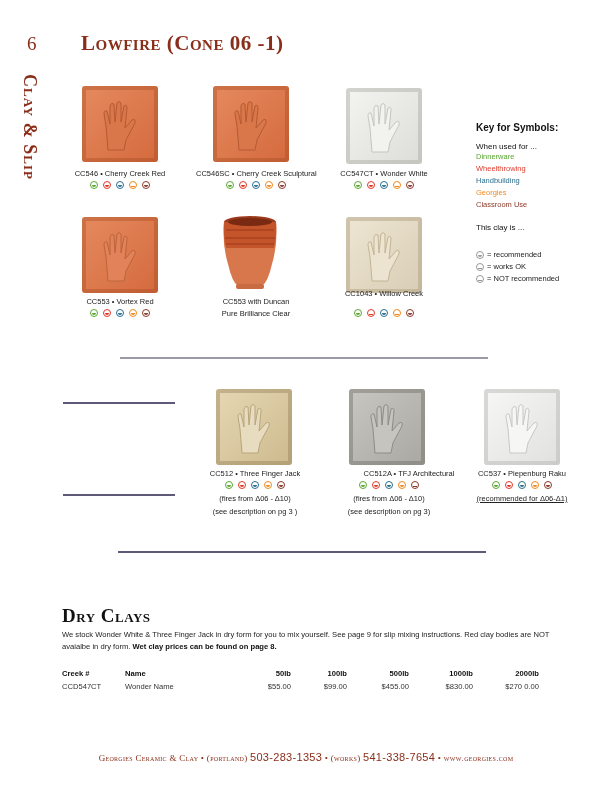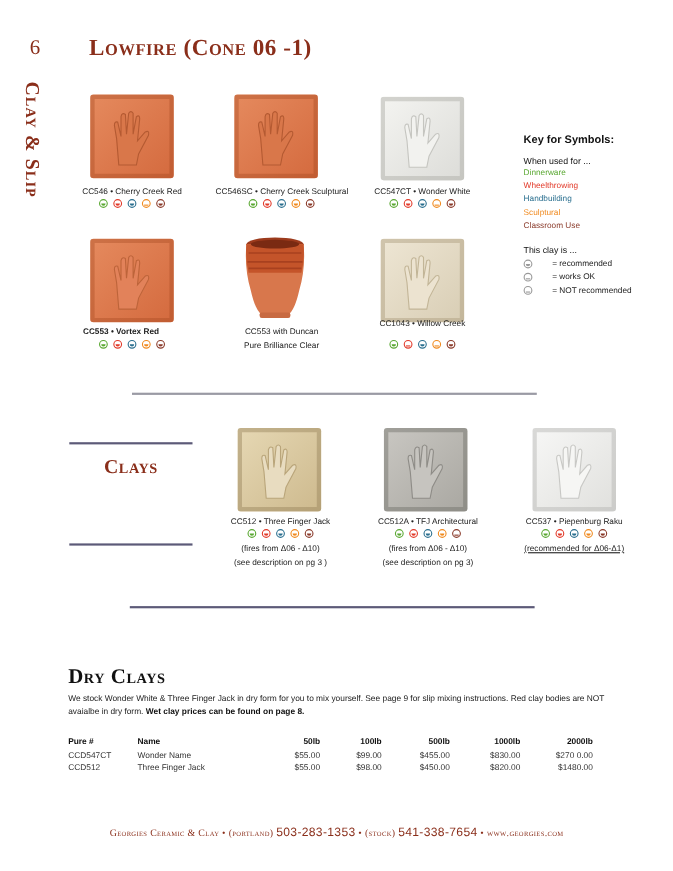--- a/index.html
+++ b/index.html
@@ -26,21 +26,21 @@
   .faces { position: absolute; display: flex; gap: 5px; justify-content: center; }
   .face { width: 8px; height: 8px; border-radius: 50%; border: 1px solid; position: relative; }
   .face::after { content: ""; position: absolute; left: 1px; right: 1px; top: 3.5px; height: 1px; background: currentColor; }
   .face.rec::after { top: 3px; height: 1.5px; border-radius: 0 0 2px 2px; }
   .face.not::after { top: 4px; }
 
   .key { position: absolute; left: 476px; top: 122px; width: 120px; }
   .key .k-title { font-size: 10px; font-weight: bold; color: #111; }
   .key .k-sub { font-size: 8px; color: #111; margin-top: 9px; }
   .key .k-item { font-size: 7.5px; line-height: 12px; }
-  .key .k-line { font-size: 7.5px; color: #222; line-height: 12px; display: flex; align-items: center; gap: 18px; }
+  .key .k-line { font-size: 7.5px; color: #222; line-height: 12px; display: flex; align-items: center; gap: 3px; }
   .key .k-line .face { color: #999; border-color: #999; }
 
   .rule { position: absolute; height: 1.5px; background: #9a9aa4; }
   .rule.dark { background: #5c5a78; }
 
   .sp-title { position: absolute; left: 66px; top: 412px; width: 106px; text-align: center; font-family: "Liberation Serif", serif; font-weight: bold; font-size: 18px; line-height: 24px; color: #8a2e1a; font-variant: small-caps; letter-spacing: 0.5px; }
 
   .dry-title { position: absolute; left: 62px; top: 605px; font-family: "Liberation Serif", serif; font-weight: bold; font-size: 19px; color: #111; font-variant: small-caps; letter-spacing: 0.5px; }
   .dry-body { position: absolute; left: 62px; top: 629px; width: 490px; font-size: 7.6px; line-height: 12px; color: #222; }
   .dry-body b { color: #111; }
@@ -104,23 +104,23 @@
   <span class="face ok" style="color:#f08a1f;border-color:#f08a1f"></span>
   <span class="face rec" style="color:#8a3a2a;border-color:#8a3a2a"></span>
 </div>
 
 <div class="key">
   <div class="k-title">Key for Symbols:</div>
   <div class="k-sub">When used for ...</div>
   <div class="k-item" style="color:#5aa832">Dinnerware</div>
   <div class="k-item" style="color:#e23a2a">Wheelthrowing</div>
   <div class="k-item" style="color:#2a6f8f">Handbuilding</div>
-  <div class="k-item" style="color:#f08a1f">Sculptural</div>
+  <div class="k-item" style="color:#f08a1f">Georgies</div>
   <div class="k-item" style="color:#8a3a2a">Classroom Use</div>
-  <div class="k-sub" style="margin-top:12px;margin-bottom:2px;">This clay is ...</div>
+  <div class="k-sub" style="margin-top:12px;margin-bottom:17px;">This clay is ...</div>
   <div class="k-line">
       <span class="face rec"></span>
       <span>= recommended</span>
     </div>
   <div class="k-line">
       <span class="face ok"></span>
       <span>= works OK</span>
     </div>
   <div class="k-line">
       <span class="face not"></span>
@@ -140,21 +140,21 @@
   <path d="M8 16 L56 16 M7 24 L57 24 M8 30 L56 30" stroke="#a8401f" stroke-width="1.5" fill="none"></path>
   <ellipse cx="32" cy="8" rx="22" ry="4" fill="#7a2a12"></ellipse>
   <rect x="18" y="70" width="28" height="5" rx="2" fill="#c86a42"></rect>
 </svg>
 <div class="tile cream" style="left:346px;top:217px;">
   <svg class="hand" viewBox="0 0 40 52">
       <path d="M8 50 L6 26 L4 14 Q4 10 7 11 L10 24 L10 6 Q11 2 14 4 L15 22 L17 3 Q19 0 21 3 L21 22 L24 6 Q27 4 27 8 L25 28 L32 20 Q36 18 35 23 L26 40 L24 50 Z" fill="#ece3d0" stroke="#c2b597" stroke-width="1"></path>
     </svg>
 </div>
 
-<div class="caption" style="left:60px;top:296px;width:100px;font-weight:bold;">CC553 • Vortex Red</div>
+<div class="caption" style="left:70px;top:296px;width:100px;">CC553 • Vortex Red</div>
 <div class="faces" style="left:70px;top:309px;width:100px;">
   <span class="face rec" style="color:#5aa832;border-color:#5aa832"></span>
   <span class="face rec" style="color:#e23a2a;border-color:#e23a2a"></span>
   <span class="face rec" style="color:#2a6f8f;border-color:#2a6f8f"></span>
   <span class="face rec" style="color:#f08a1f;border-color:#f08a1f"></span>
   <span class="face rec" style="color:#8a3a2a;border-color:#8a3a2a"></span>
 </div>
 
 <div class="caption" style="left:196px;top:296px;width:120px;">CC553 with Duncan</div>
 <div class="caption" style="left:196px;top:308px;width:120px;">Pure Brilliance Clear</div>
@@ -165,21 +165,20 @@
   <span class="face ok" style="color:#e23a2a;border-color:#e23a2a"></span>
   <span class="face rec" style="color:#2a6f8f;border-color:#2a6f8f"></span>
   <span class="face ok" style="color:#f08a1f;border-color:#f08a1f"></span>
   <span class="face rec" style="color:#8a3a2a;border-color:#8a3a2a"></span>
 </div>
 
 <div class="rule" style="left:120px;top:357px;width:368px;"></div>
 
 <div class="rule dark" style="left:63px;top:402px;width:112px;"></div>
 <div class="sp-title">
-  <div>Clays</div>
 </div>
 <div class="rule dark" style="left:63px;top:494px;width:112px;"></div>
 
 <div class="tile tan" style="left:216px;top:389px;">
   <svg class="hand" viewBox="0 0 40 52">
       <path d="M8 50 L6 26 L4 14 Q4 10 7 11 L10 24 L10 6 Q11 2 14 4 L15 22 L17 3 Q19 0 21 3 L21 22 L24 6 Q27 4 27 8 L25 28 L32 20 Q36 18 35 23 L26 40 L24 50 Z" fill="#e8dcc0" stroke="#b9a57a" stroke-width="1"></path>
     </svg>
 </div>
 <div class="tile grey" style="left:349px;top:389px;">
   <svg class="hand" viewBox="0 0 40 52">
@@ -196,21 +195,21 @@
 <div class="faces" style="left:200px;top:481px;width:110px;">
   <span class="face rec" style="color:#5aa832;border-color:#5aa832"></span>
   <span class="face rec" style="color:#e23a2a;border-color:#e23a2a"></span>
   <span class="face rec" style="color:#2a6f8f;border-color:#2a6f8f"></span>
   <span class="face rec" style="color:#f08a1f;border-color:#f08a1f"></span>
   <span class="face rec" style="color:#8a3a2a;border-color:#8a3a2a"></span>
 </div>
 <div class="caption" style="left:200px;top:493px;width:110px;">(fires from Δ06 - Δ10)</div>
 <div class="caption" style="left:200px;top:506px;width:110px;">(see description on pg 3 )</div>
 
-<div class="caption" style="left:334px;top:468px;width:110px;">CC512A • TFJ Architectural</div>
+<div class="caption" style="left:354px;top:468px;width:110px;">CC512A • TFJ Architectural</div>
 <div class="faces" style="left:334px;top:481px;width:110px;">
   <span class="face rec" style="color:#5aa832;border-color:#5aa832"></span>
   <span class="face rec" style="color:#e23a2a;border-color:#e23a2a"></span>
   <span class="face rec" style="color:#2a6f8f;border-color:#2a6f8f"></span>
   <span class="face rec" style="color:#f08a1f;border-color:#f08a1f"></span>
   <span class="face ok" style="color:#8a3a2a;border-color:#8a3a2a"></span>
 </div>
 <div class="caption" style="left:334px;top:493px;width:110px;">(fires from Δ06 - Δ10)</div>
 <div class="caption" style="left:334px;top:506px;width:110px;">(see description on pg 3)</div>
 
@@ -225,46 +224,37 @@
 <div class="caption" style="left:462px;top:493px;width:120px;text-decoration:underline;">(recommended for Δ06-Δ1)</div>
 
 <div class="rule dark" style="left:118px;top:551px;width:368px;"></div>
 
 <div class="dry-title">Dry Clays</div>
 <div class="dry-body"><span>We stock Wonder White &amp; Three Finger Jack in dry form for you to mix yourself. See page 9 for slip mixing instructions. Red clay bodies are NOT avaialbe in dry form.</span> <b>Wet clay prices can be found on page 8.</b></div>
 
 <table class="prices">
   <thead>
     <tr>
-      <th style="width:63px">Pure #</th>
+      <th style="width:63px">Creek #</th>
       <th style="width:102px">Name</th>
       <th class="num" style="width:64px">50lb</th>
       <th class="num" style="width:56px">100lb</th>
       <th class="num" style="width:62px">500lb</th>
       <th class="num" style="width:64px">1000lb</th>
       <th class="num" style="width:66px">2000lb</th>
     </tr>
   </thead>
   <tbody>
     <tr>
       <td>CCD547CT</td>
       <td>Wonder Name</td>
       <td class="num">$55.00</td>
       <td class="num">$99.00</td>
       <td class="num">$455.00</td>
       <td class="num">$830.00</td>
       <td class="num">$270 0.00</td>
     </tr>
-    <tr>
-      <td>CCD512</td>
-      <td>Three Finger Jack</td>
-      <td class="num">$55.00</td>
-      <td class="num">$98.00</td>
-      <td class="num">$450.00</td>
-      <td class="num">$820.00</td>
-      <td class="num">$1480.00</td>
-    </tr>
   </tbody>
 </table>
 
 <div class="footer">
-  <span>Georgies Ceramic &amp; Clay</span><span> • </span><span>(portland)</span> <span class="big">503-283-1353</span><span> • </span><span>(stock)</span> <span class="big">541-338-7654</span><span> • </span><span>www.georgies.com</span>
+  <span>Georgies Ceramic &amp; Clay</span><span> • </span><span>(portland)</span> <span class="big">503-283-1353</span><span> • </span><span>(works)</span> <span class="big">541-338-7654</span><span> • </span><span>www.georgies.com</span>
 </div>
 
 </body></html>

